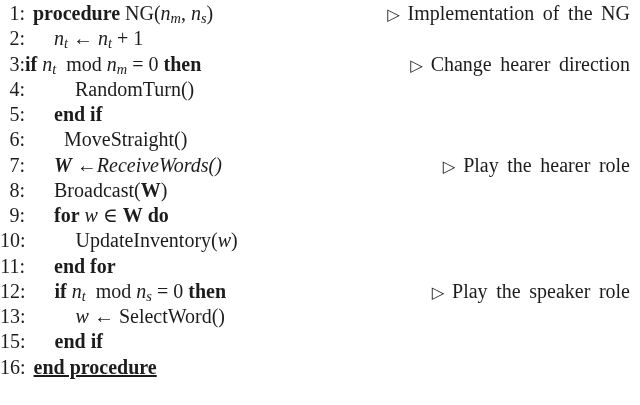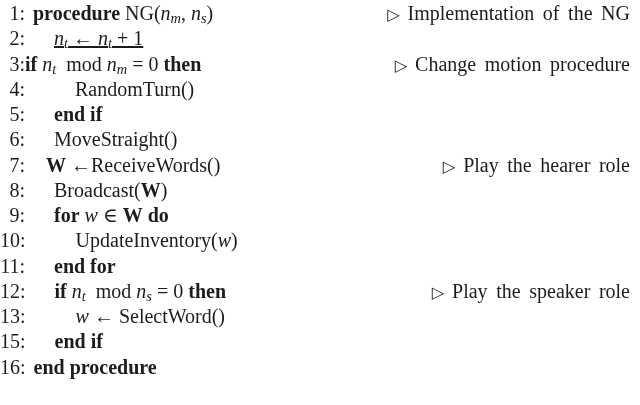--- a/index.html
+++ b/index.html
@@ -55,42 +55,42 @@
 <body>
 
 <div class="algo">
     <div class="line">
       <span class="num">1:</span>
       <span class="code" style="margin-left: 8px;"><span class="kw">procedure</span><span class="plain"> </span><span class="fn">NG(</span><span class="var">n</span><span class="sub">m</span><span class="plain">, </span><span class="var">n</span><span class="sub">s</span><span class="plain">)</span></span>
       <span class="comment"><span class="marker">▷ </span><span>Implementation of the NG</span></span>
     </div>
     <div class="line">
       <span class="num">2:</span>
-      <span class="code" style="margin-left: 29px; text-decoration: underline;"><span class="var">n</span><span class="sub">t</span><span class="plain"> ← </span><span class="var">n</span><span class="sub">t</span><span class="plain"> + 1</span></span>
+      <span class="code" style="margin-left: 29px;"><span class="var">n</span><span class="sub">t</span><span class="plain"> ← </span><span class="var">n</span><span class="sub">t</span><span class="plain"> + 1</span></span>
     </div>
     <div class="line">
       <span class="num">3:</span>
       <span class="code" style=""><span class="kw">if</span><span class="plain"> </span><span class="var">n</span><span class="sub">t</span><span class="plain">  mod </span><span class="var">n</span><span class="sub">m</span><span class="plain"> = 0 </span><span class="kw">then</span></span>
-      <span class="comment"><span class="marker">▷ </span><span>Change motion procedure</span></span>
+      <span class="comment"><span class="marker">▷ </span><span>Change hearer direction</span></span>
     </div>
     <div class="line">
       <span class="num">4:</span>
       <span class="code" style="margin-left: 50px;"><span class="fn">RandomTurn()</span></span>
     </div>
     <div class="line">
       <span class="num">5:</span>
       <span class="code" style="margin-left: 29px;"><span class="kw">end if</span></span>
     </div>
     <div class="line">
       <span class="num">6:</span>
-      <span class="code" style="margin-left: 29px;"><span class="fn">MoveStraight()</span></span>
+      <span class="code" style="margin-left: 39px;"><span class="fn">MoveStraight()</span></span>
     </div>
     <div class="line">
       <span class="num">7:</span>
-      <span class="code" style="margin-left: 21px;"><span class="bvar">W</span><span class="plain"> ←</span><span class="fn">ReceiveWords()</span></span>
+      <span class="code" style="margin-left: 29px; font-style: italic;"><span class="bvar">W</span><span class="plain"> ←</span><span class="fn">ReceiveWords()</span></span>
       <span class="comment"><span class="marker">▷ </span><span>Play the hearer role</span></span>
     </div>
     <div class="line">
       <span class="num">8:</span>
       <span class="code" style="margin-left: 29px;"><span class="fn">Broadcast(</span><span class="bvar">W</span><span class="fn">)</span></span>
     </div>
     <div class="line">
       <span class="num">9:</span>
       <span class="code" style="margin-left: 29px;"><span class="kw">for</span><span class="plain"> </span><span class="var">w</span><span class="plain"> ∈ </span><span class="bvar">W</span><span class="plain"> </span><span class="kw">do</span></span>
     </div>
@@ -110,15 +110,15 @@
     <div class="line">
       <span class="num">13:</span>
       <span class="code" style="margin-left: 50px;"><span class="var">w</span><span class="plain"> ← </span><span class="fn">SelectWord()</span></span>
     </div>
     <div class="line">
       <span class="num">15:</span>
       <span class="code" style="margin-left: 29px;"><span class="kw">end if</span></span>
     </div>
     <div class="line">
       <span class="num">16:</span>
-      <span class="code" style="margin-left: 8px;"><span class="kw">end procedure</span></span>
+      <span class="code" style="margin-left: 8px; text-decoration: underline;"><span class="kw">end procedure</span></span>
     </div>
   </div>
 
 </body></html>

